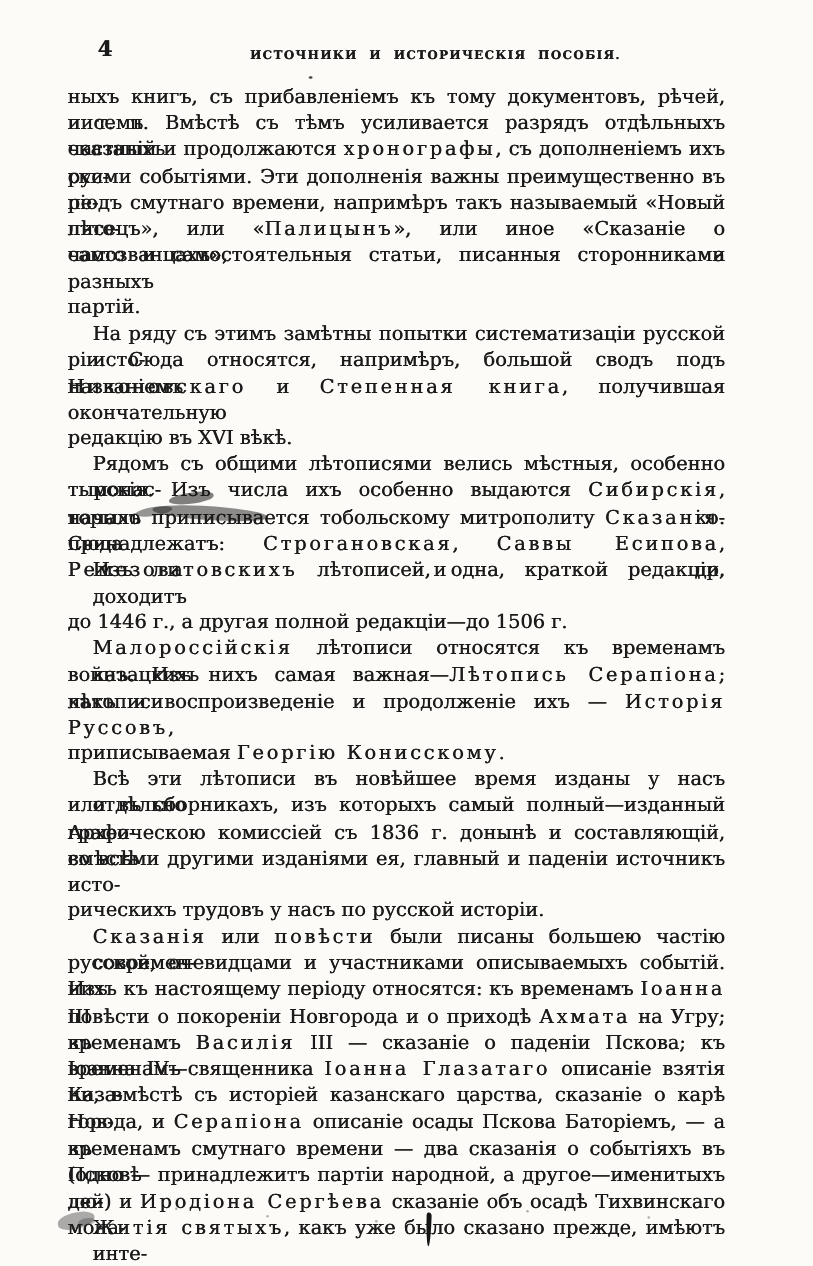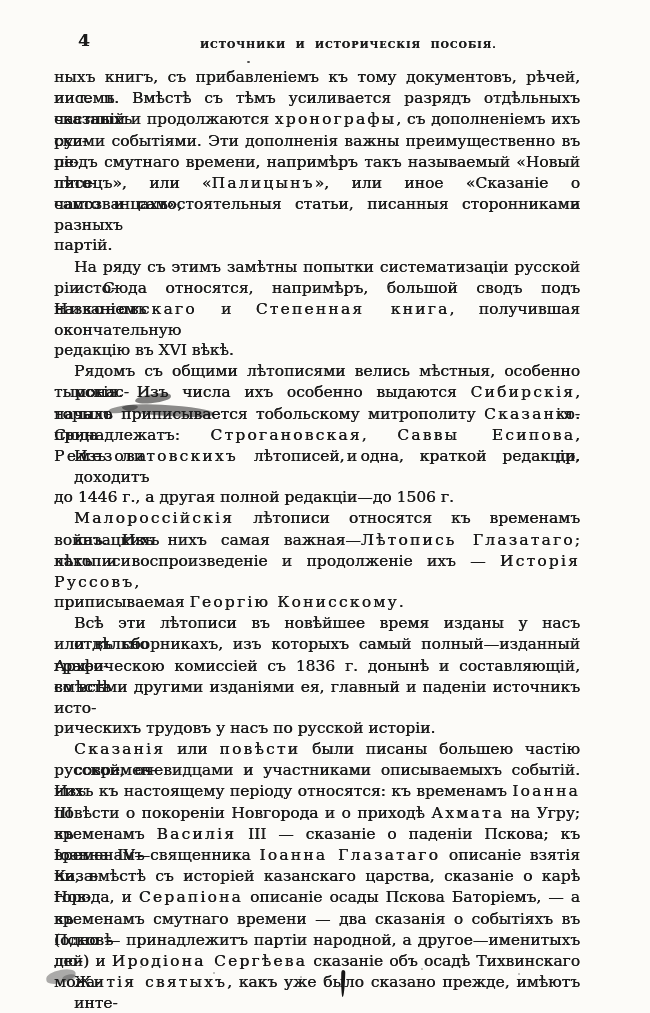--- a/index.html
+++ b/index.html
@@ -73,21 +73,21 @@
       <div class="line">ріи. Сюда относятся, напримѣръ, большой сводъ подъ названіемъ</div>
       <div class="line"><span class="sp">Никоновскаго</span> и <span class="sp">Степенная книга</span>, получившая окончательную</div>
       <div class="line endline">редакцію въ XVI вѣкѣ.</div>
       <div class="line indent">Рядомъ съ общими лѣтописями велись мѣстныя, особенно монас-</div>
       <div class="line">тырскія. Изъ числа ихъ особенно выдаются <span class="sp">Сибирскія</span>, начало ко-</div>
       <div class="line">торыхъ приписывается тобольскому митрополиту <span class="sp">Сказанія</span>. Сюда</div>
       <div class="line">принадлежатъ: <span class="sp">Строгановская</span>, <span class="sp">Саввы Есипова</span>, <span class="sp">Ремезова</span> и др.</div>
       <div class="line indent">Изъ <span class="sp">литовскихъ</span> лѣтописей, одна, краткой редакціи, доходитъ</div>
       <div class="line endline">до 1446 г., а другая полной редакціи—до 1506 г.</div>
       <div class="line indent"><span class="sp">Малороссійскія</span> лѣтописи относятся къ временамъ казацкихъ</div>
-      <div class="line">войнъ. Изъ нихъ самая важная—<span class="sp">Лѣтопись Глазатаго</span>; лѣтописи</div>
+      <div class="line">войнъ. Изъ нихъ самая важная—<span class="sp">Лѣтопись Серапіона</span>; лѣтописи</div>
       <div class="line">какъ и воспроизведеніе и продолженіе ихъ — <span class="sp">Исторія Руссовъ</span>,</div>
       <div class="line endline">приписываемая <span class="sp">Георгію Конисскому</span>.</div>
       <div class="line indent">Всѣ эти лѣтописи въ новѣйшее время изданы у насъ отдѣльно</div>
       <div class="line">или въ сборникахъ, изъ которыхъ самый полный—изданный Архео-</div>
       <div class="line">графическою комиссіей съ 1836 г. донынѣ и составляющій, вмѣстѣ</div>
       <div class="line">со всѣми другими изданіями ея, главный и паденіи источникъ исто-</div>
       <div class="line endline">рическихъ трудовъ у насъ по русской исторіи.</div>
       <div class="line indent"><span class="sp">Сказанія</span> или <span class="sp">повѣсти</span> были писаны большею частію современ-</div>
       <div class="line">русской, очевидцами и участниками описываемыхъ событій. Изъ</div>
       <div class="line">нихъ къ настоящему періоду относятся: къ временамъ <span class="sp">Іоанна</span> III</div>

